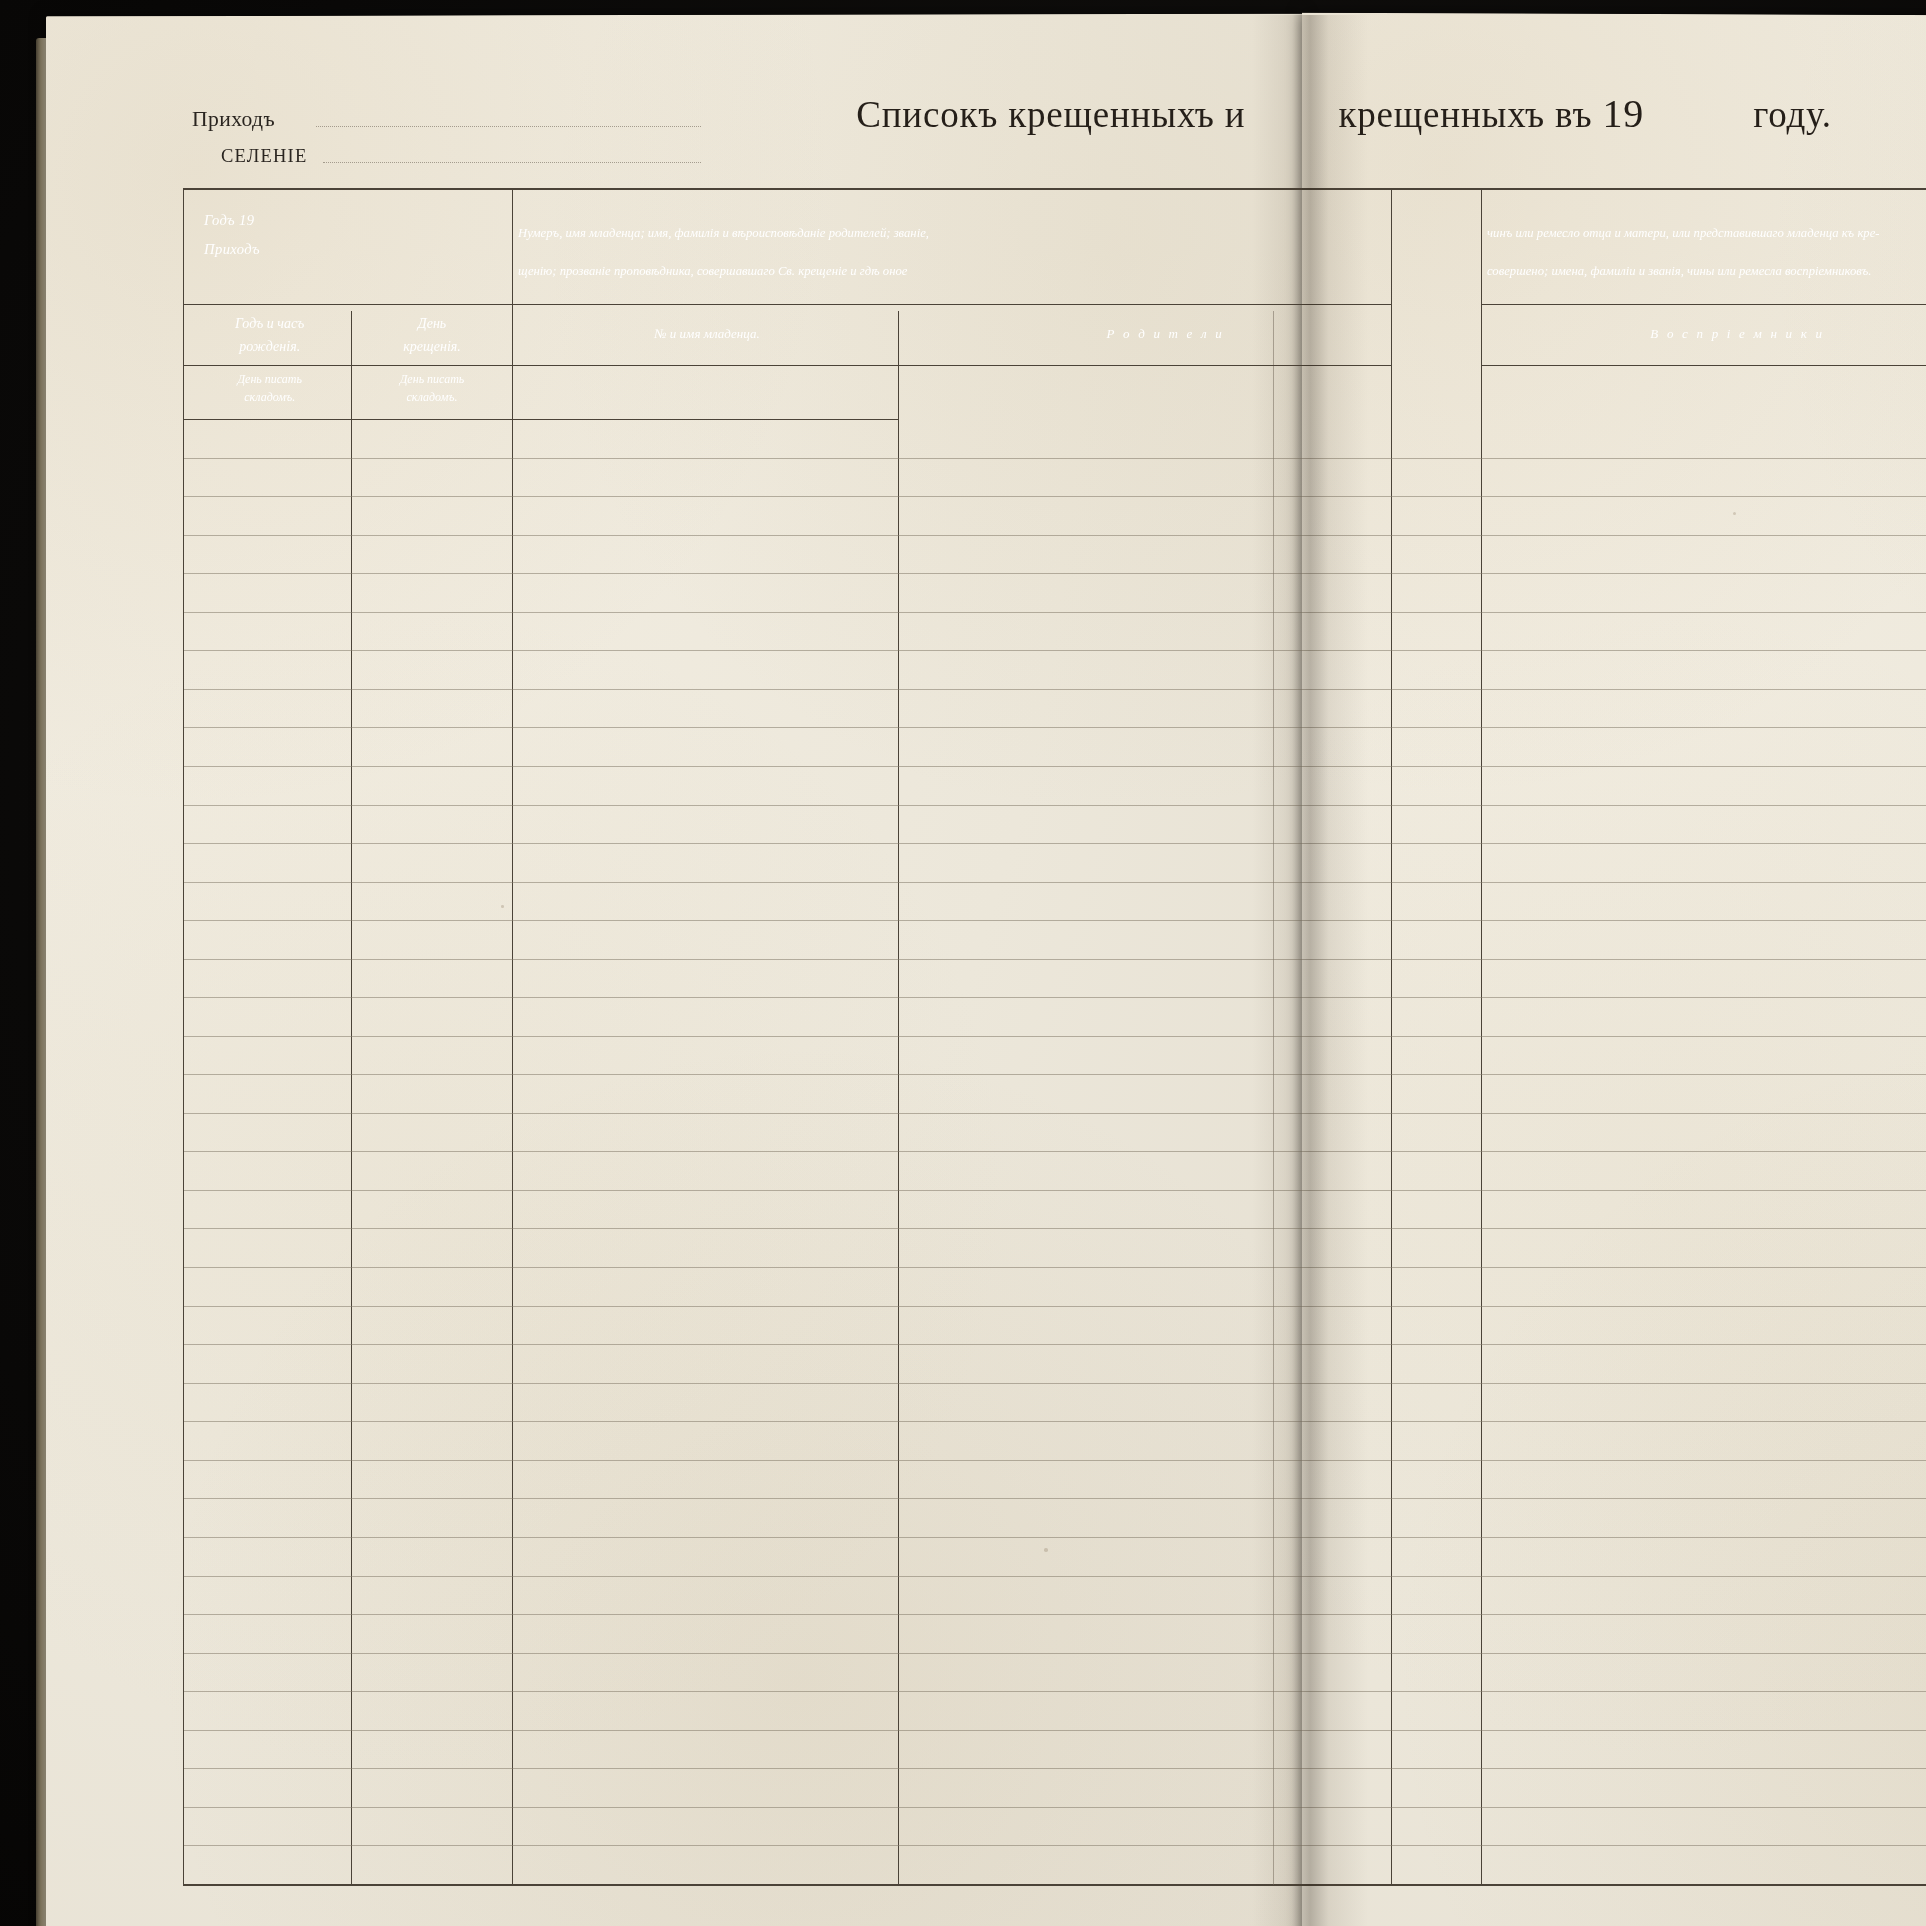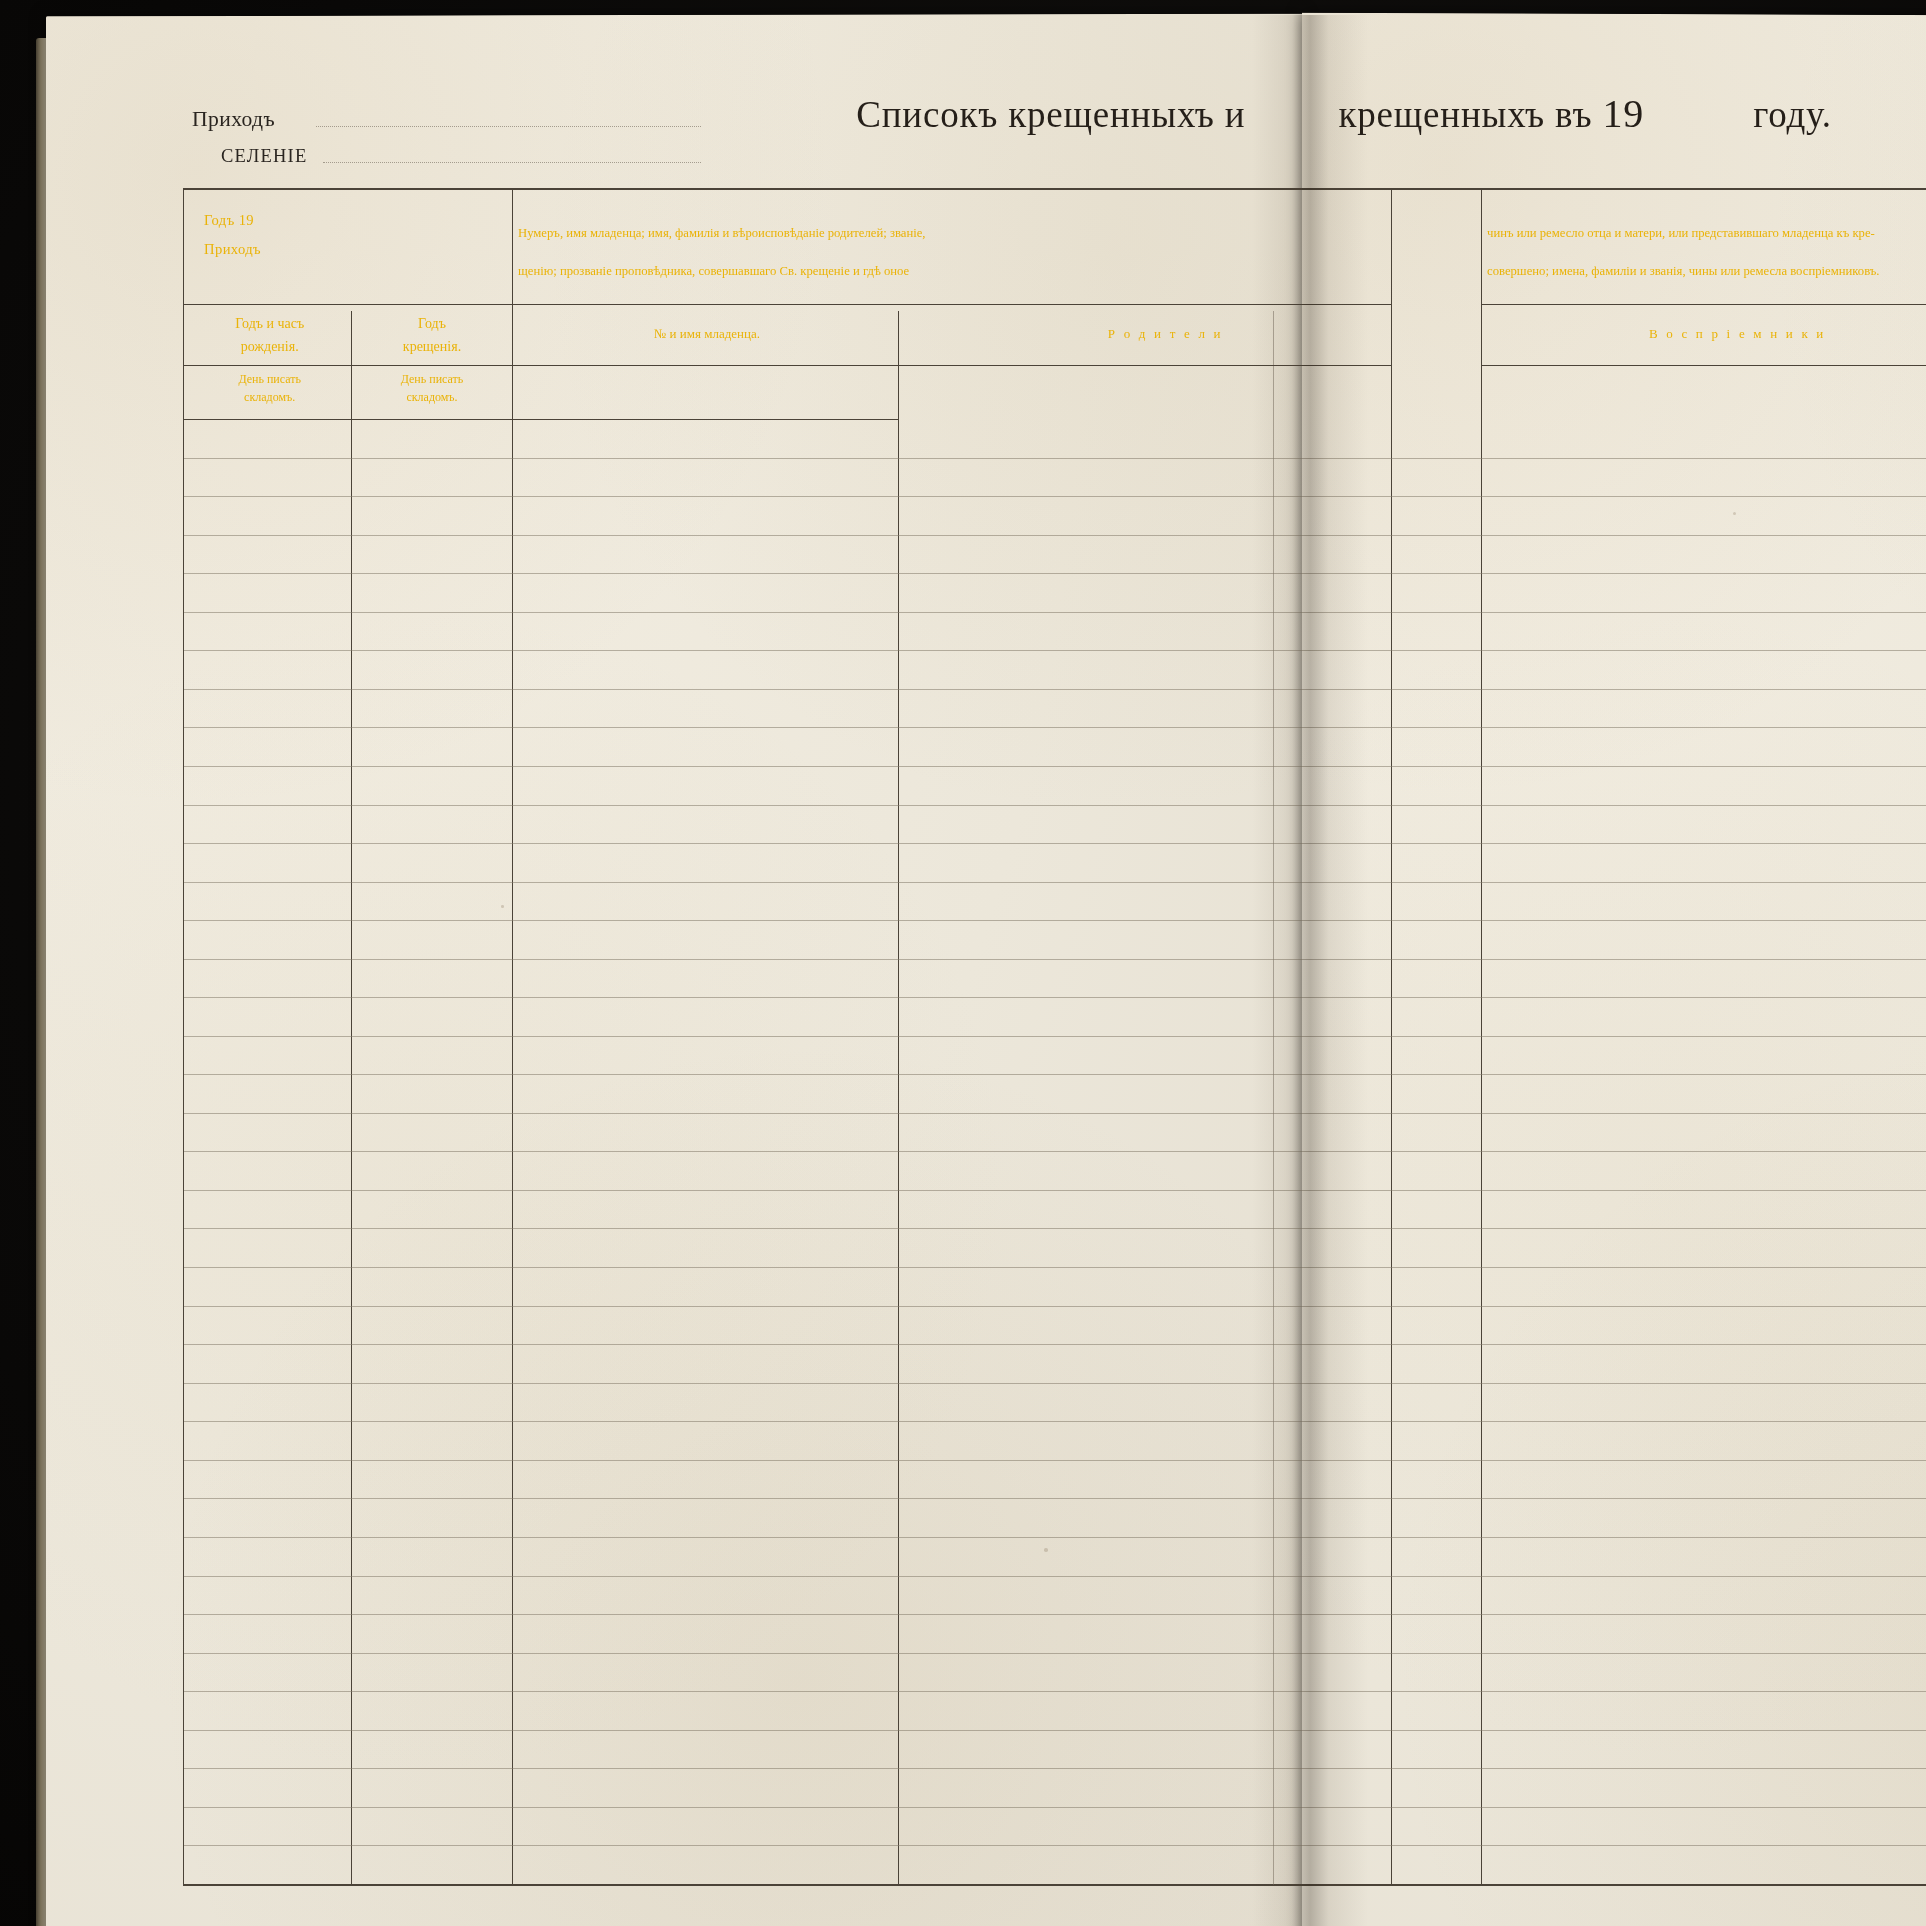--- a/index.html
+++ b/index.html
@@ -169,24 +169,25 @@
     background: #4b4338;
   }
   .vline { width: 0.8px; }
   .hline { height: 0.8px; }
   .vline.thin, .hline.thin { background: #6f6658; opacity: 0.85; }
   .hline.row { background: #837a6a; opacity: 0.55; height: 0.4px; }
 
   
   .colhdr {
     position: absolute;
-    color: #eab308;
+    color: #ffffff;
     font-family: "Liberation Serif", serif;
     text-align: center;
     line-height: 1.32;
+    font-style: italic;
   }
   .colhdr.small { font-size: 12px; }
   .colhdr.mid   { font-size: 14px; }
   .colhdr.lead  { font-size: 14.6px; letter-spacing: 0.4px; }
   .colhdr.spaced { letter-spacing: 2.7px; }
 
   
   .speck {
     position: absolute;
     border-radius: 50%;
@@ -259,21 +260,21 @@
     <div class="hline" style="left:1298px; top:177px; width:747px;"></div>
 
     <div class="hline" style="left:0; top:231px; width:715px;"></div>
 
     <div class="colhdr lead" style="left:21px; top:23px; width:127px; text-align:left;">Годъ 19</div>
     <div class="colhdr lead" style="left:21px; top:52px; width:127px; text-align:left;">Приходъ</div>
 
     <div class="colhdr mid" style="left:7.7px; top:127px; width:158px;">Годъ и часъ</div>
     <div class="colhdr mid" style="left:7.7px; top:150px; width:158px;">рожденія.</div>
 
-    <div class="colhdr mid" style="left:172px; top:127px; width:154px;">Годъ</div>
+    <div class="colhdr mid" style="left:172px; top:127px; width:154px;">День</div>
     <div class="colhdr mid" style="left:172px; top:150px; width:154px;">крещенія.</div>
 
     <div class="colhdr small" style="left:7.7px; top:184px; width:158px;">День писать</div>
     <div class="colhdr small" style="left:7.7px; top:202px; width:158px;">складомъ.</div>
 
     <div class="colhdr small" style="left:172px; top:184px; width:154px;">День писать</div>
     <div class="colhdr small" style="left:172px; top:202px; width:154px;">складомъ.</div>
 
     <div class="colhdr small" style="left:335px; top:37px; width:867px; text-align:left; font-size:12.7px;">Нумеръ, имя младенца; имя, фамилія и вѣроисповѣданіе родителей; званіе,</div>
     <div class="colhdr small" style="left:335px; top:75px; width:867px; text-align:left; font-size:12.7px;">щенію; прозваніе проповѣдника, совершавшаго Св. крещеніе и гдѣ оное</div>

